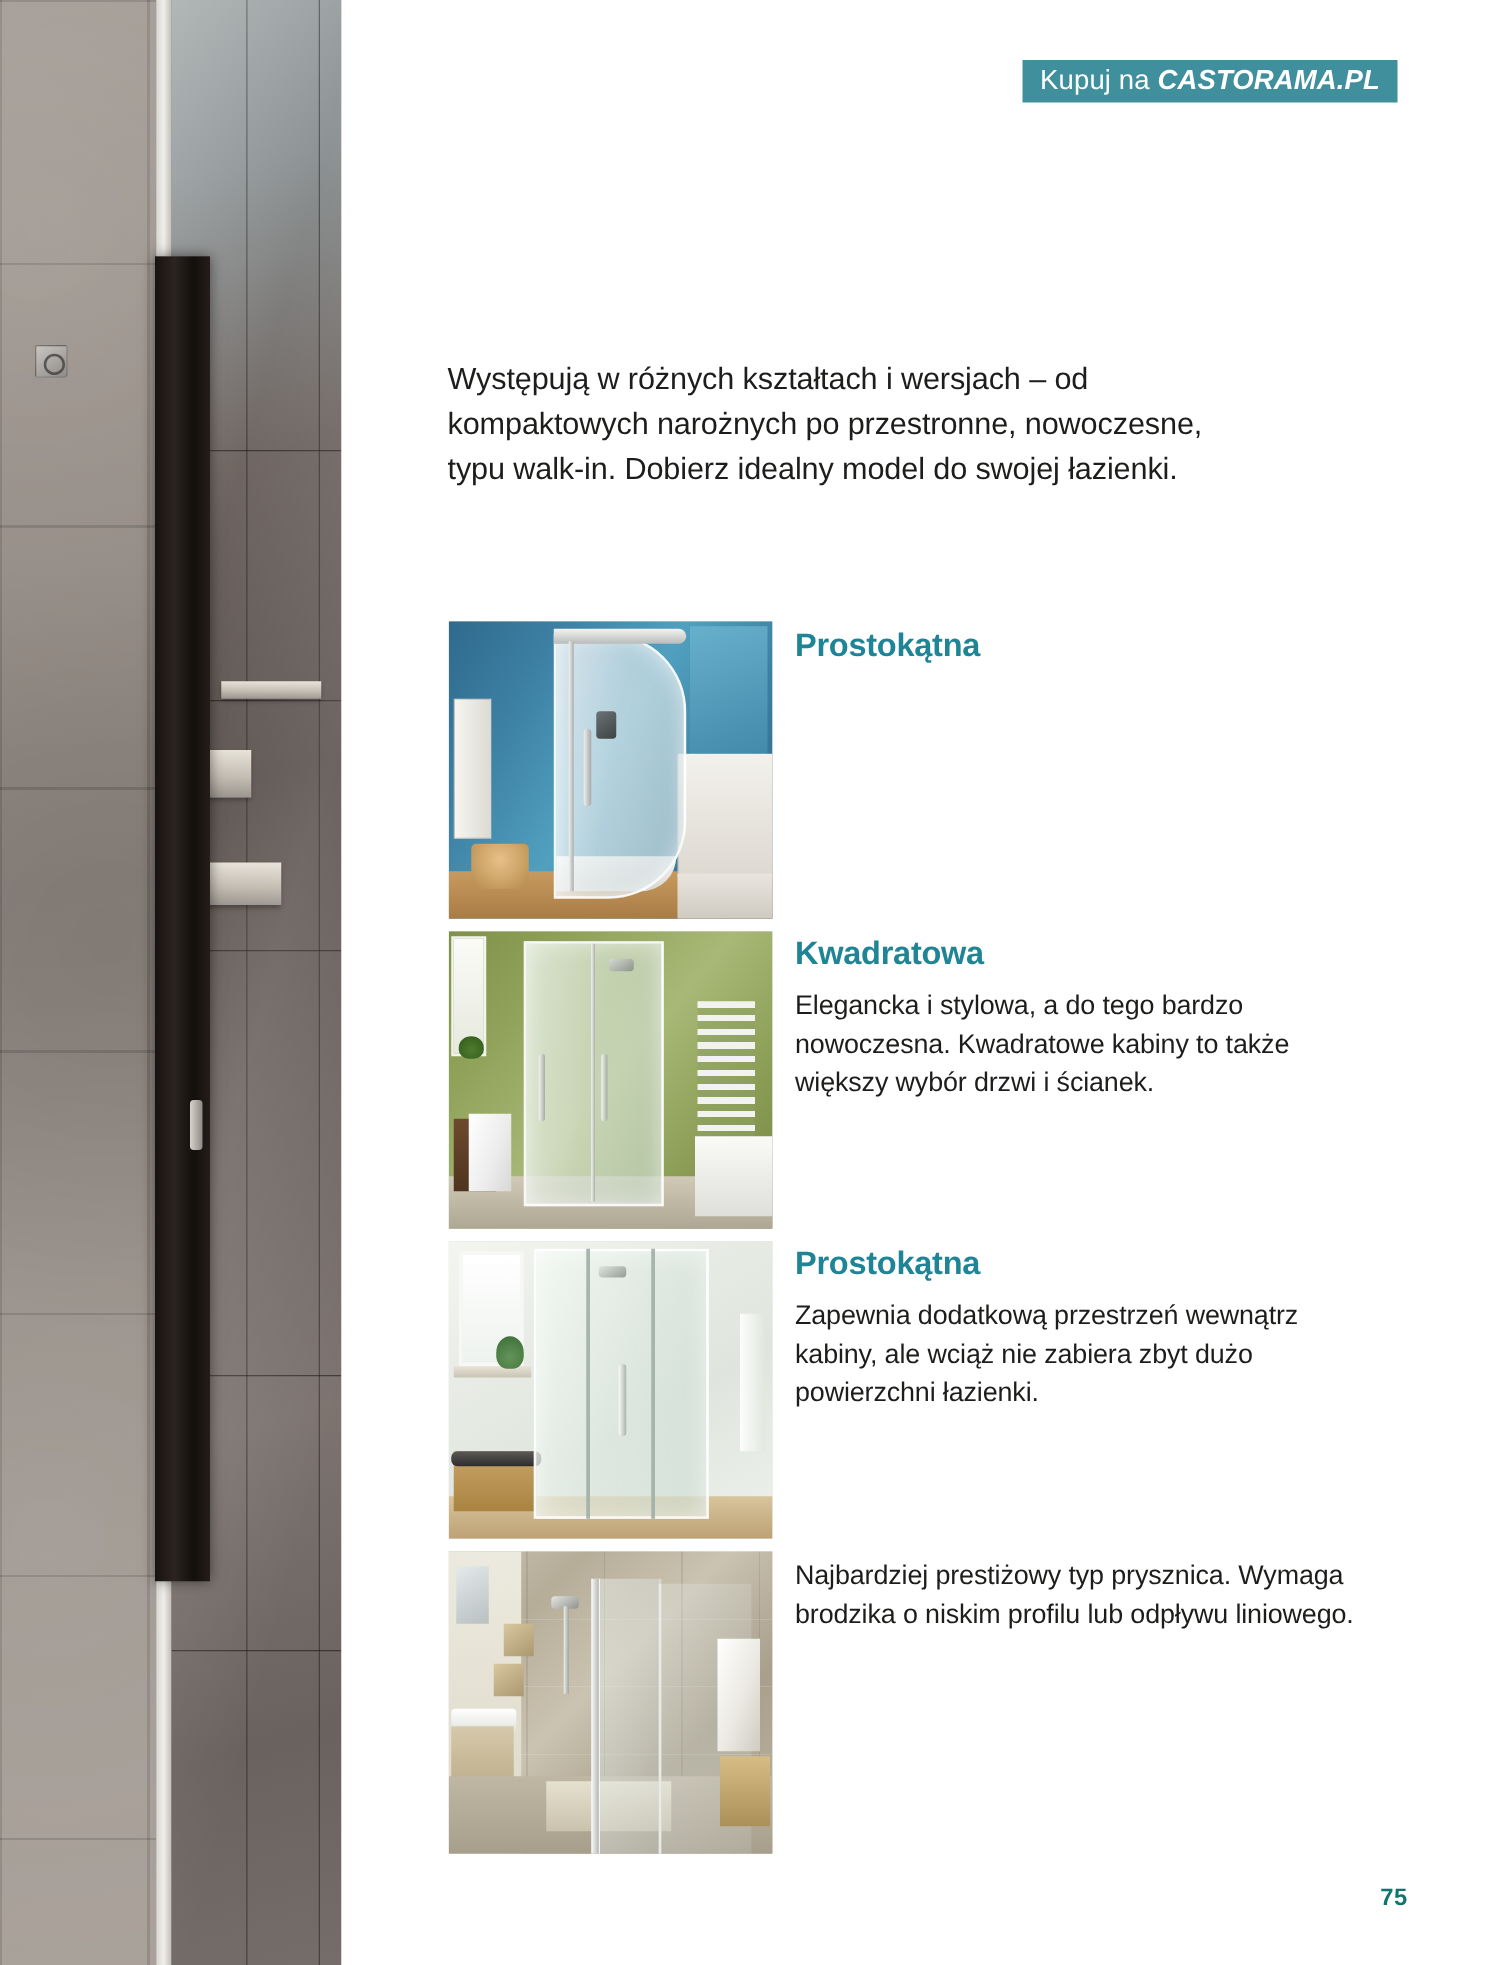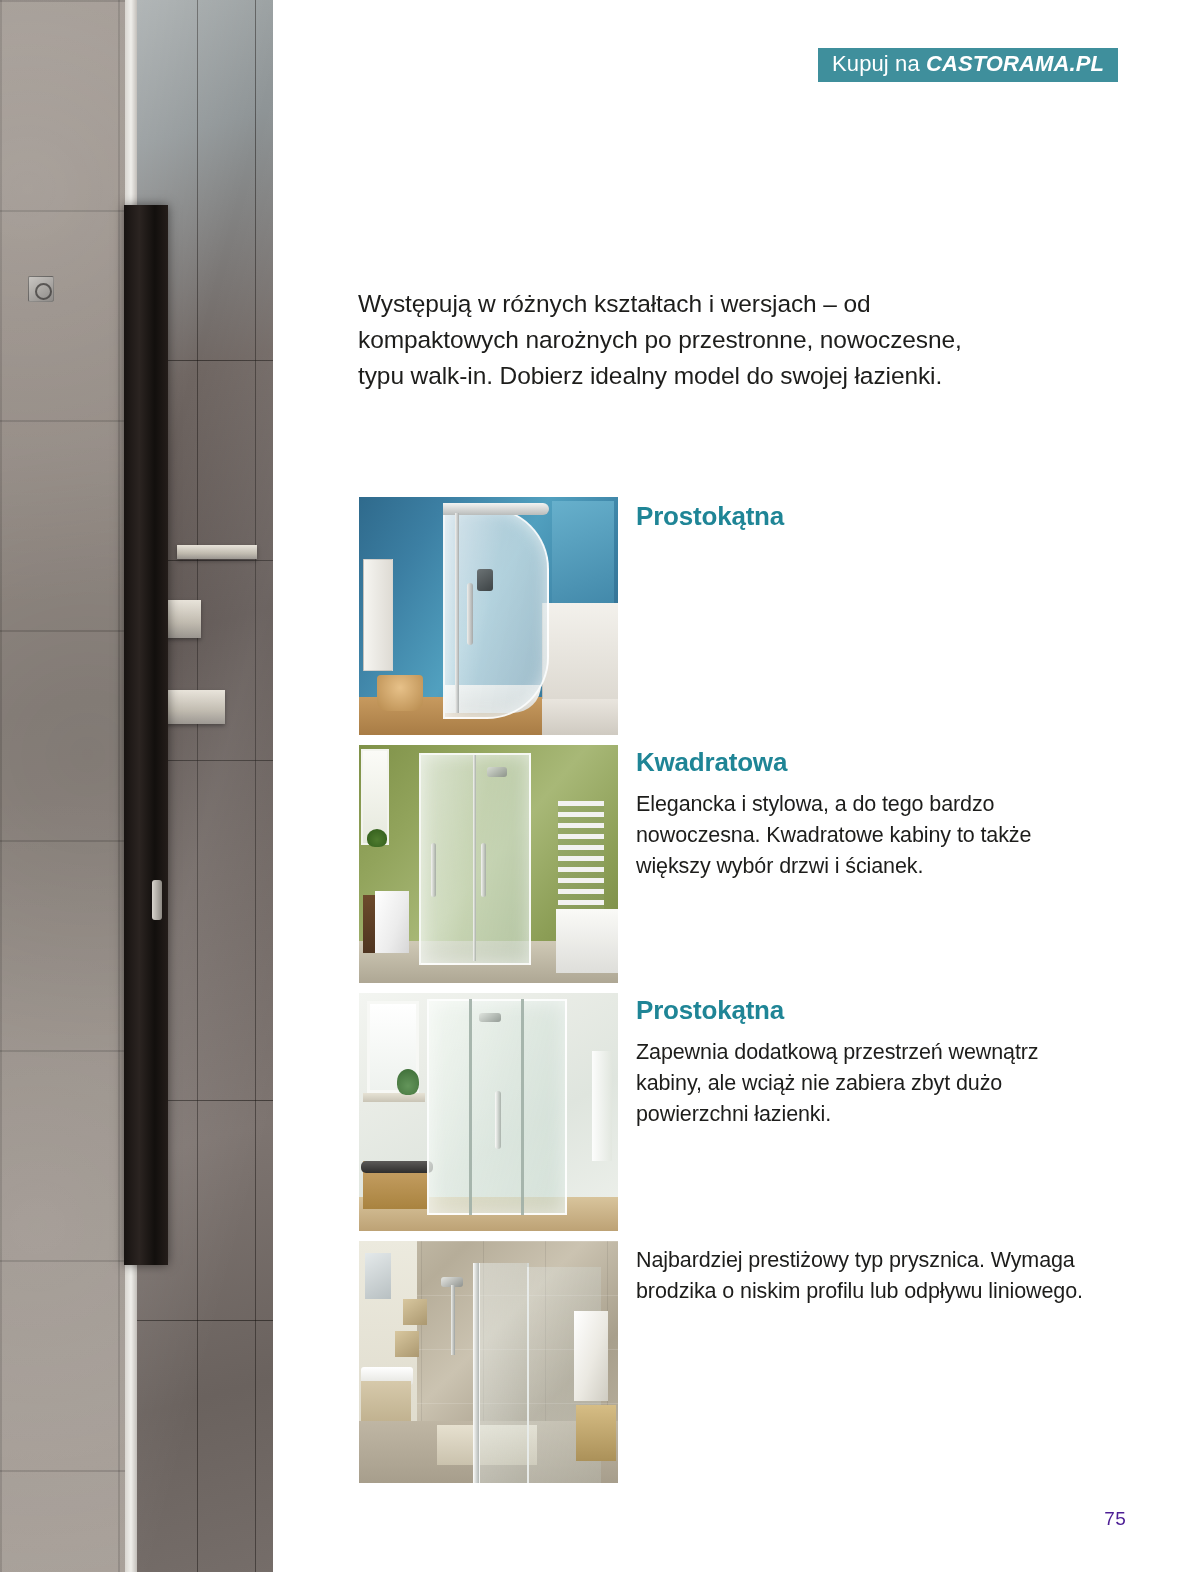--- a/index.html
+++ b/index.html
@@ -317,22 +317,22 @@
   .sc4 .towelw { right:10px; top:70px; width:34px; height:90px;
     background: linear-gradient(110deg,#ffffff,#ebe9e2 55%,#cfccc2); }
   .sc4 .stool { right:2px; bottom:22px; width:40px; height:56px;
     background: linear-gradient(to bottom,#d6bd85,#ab9159); }
 
   
   .page-number {
     position: absolute;
     right: 74px; bottom: 42px;
     font-size: 19px;
-    font-weight: 400;
-    color: #4c1d95;
+    font-weight: 700;
+    color: #0f766e;
     letter-spacing: .3px;
   }
 </style>
 </head>
 <body>
 
 <div id="page">
 
   <div class="hero-photo">
     <div class="tilewall"></div>

